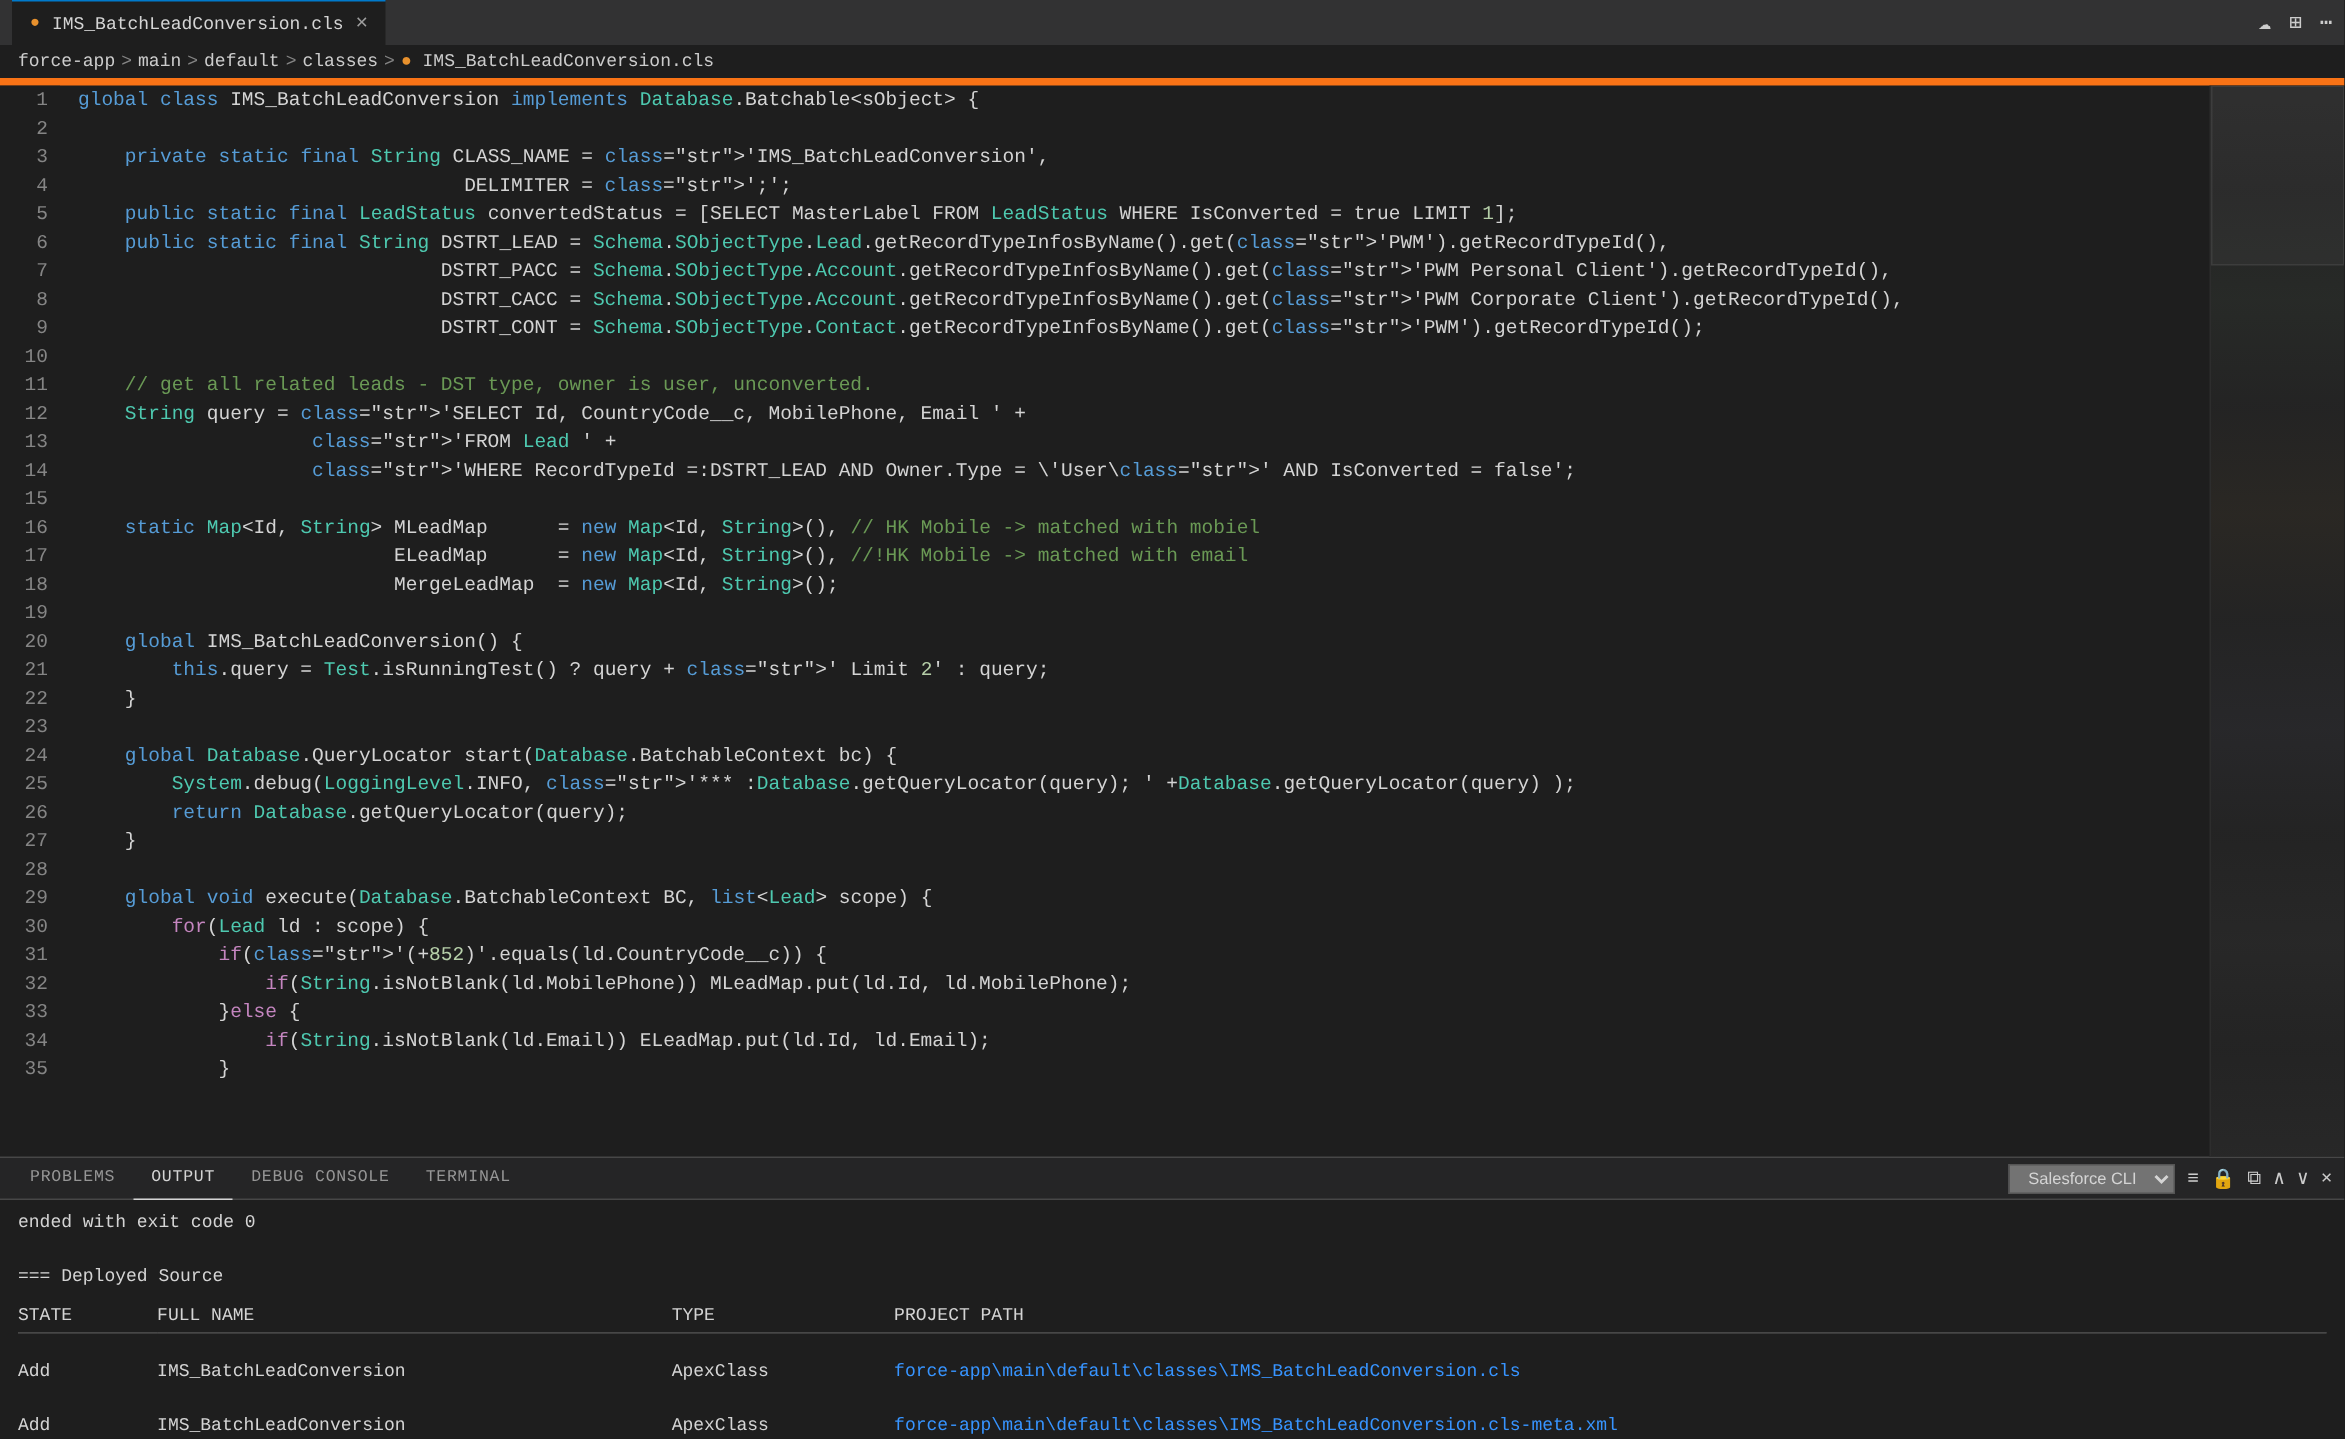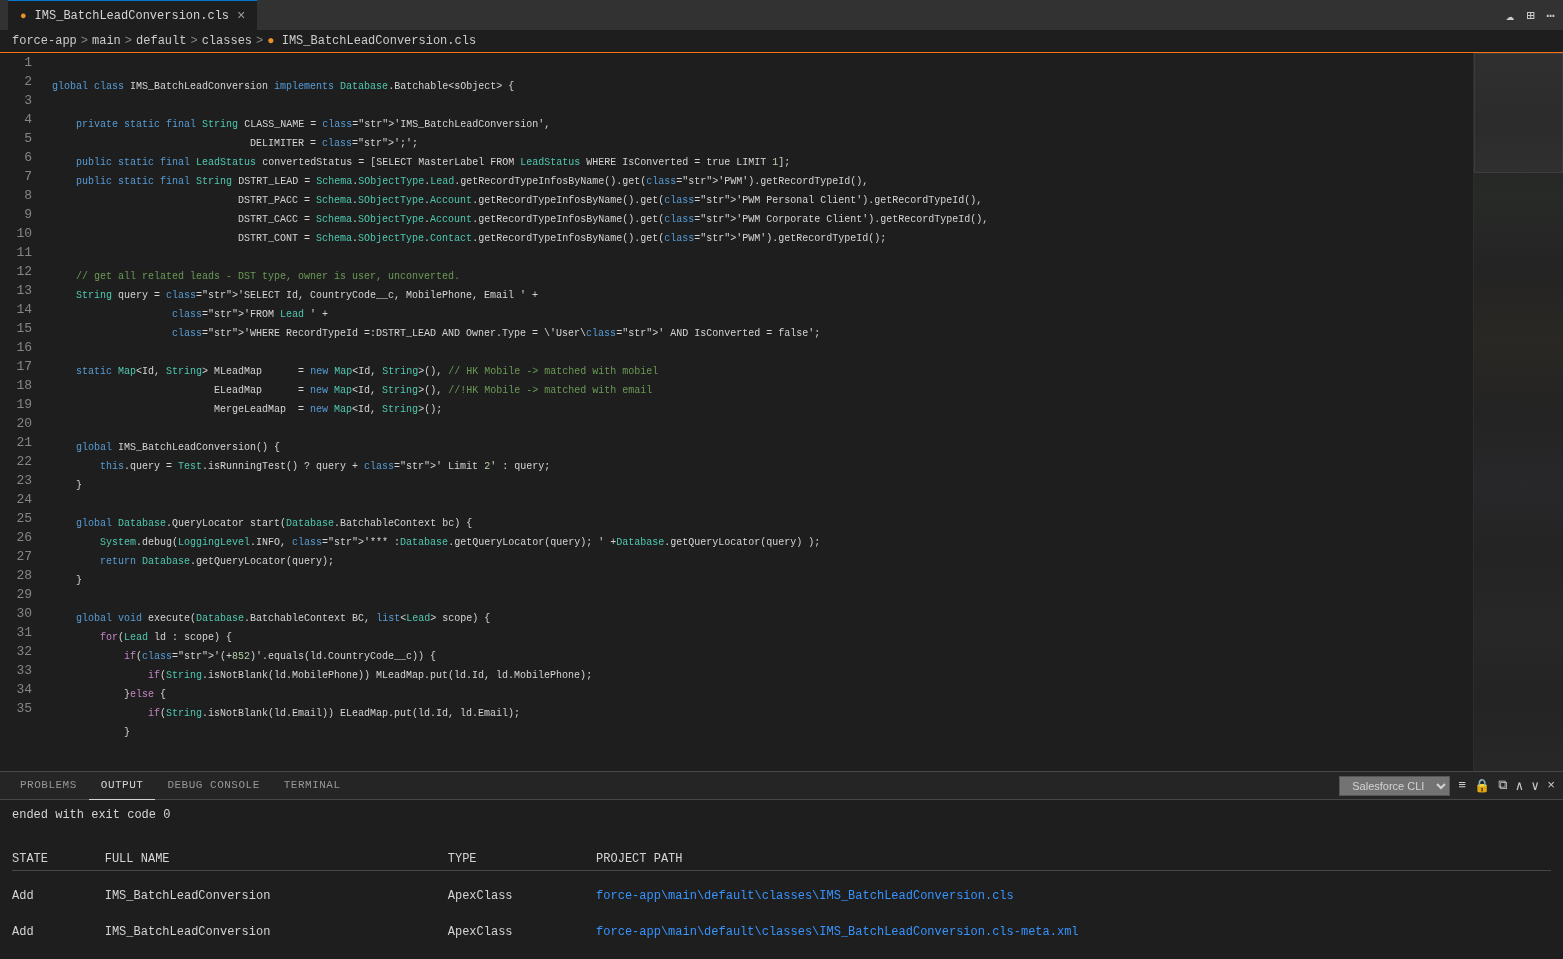--- a/index.html
+++ b/index.html
@@ -59,21 +59,21 @@
     
     .breadcrumb {
       background: #1e1e1e;
       padding: 4px 12px;
       font-size: 12px;
       color: #858585;
       display: flex;
       align-items: center;
       gap: 4px;
       flex-shrink: 0;
-      border-bottom: 1px solid #f97316;
+      border-bottom: 5px solid #f97316;
     }
     .breadcrumb span { color: #cccccc; }
     .breadcrumb .sep { color: #858585; }
 
     
     .main-area {
       display: flex;
       flex: 1;
       overflow: hidden;
     }
@@ -105,24 +105,23 @@
     }
     .line-numbers div {
       line-height: 19px;
       height: 19px;
     }
 
     .code-content {
       flex: 1;
       padding: 0 0 0 12px;
       white-space: pre;
-      font-size: 10px;
+      font-size: 13px;
       line-height: 19px;
       overflow-x: auto;
-      margin-top: 24px;
     }
     .code-line {
       height: 19px;
       line-height: 19px;
       white-space: pre;
     }
 
     
     .kw { color: #569cd6; }       
     .kw2 { color: #c586c0; text-align: center; }      
@@ -333,20 +332,21 @@
       <span style="color:#cccccc;cursor:pointer;">🔒</span>
       <span style="color:#cccccc;cursor:pointer;">⧉</span>
       <span style="color:#cccccc;cursor:pointer;">∧</span>
       <span style="color:#cccccc;cursor:pointer;">∨</span>
       <span style="color:#cccccc;cursor:pointer;">×</span>
     </div>
   </div>
   <div class="panel-content">
     <div class="output-line" id="outLine2">ended with exit code 0</div>
     <div class="output-line">&nbsp;</div>
+    <div class="output-line" id="outLine4">=== Deployed Source</div>
     <table class="output-table">
       <thead>
         <tr>
           <th>STATE</th>
           <th>FULL NAME</th>
           <th>TYPE</th>
           <th>PROJECT PATH</th>
         </tr>
       </thead>
       <tbody id="outputTableBody">

